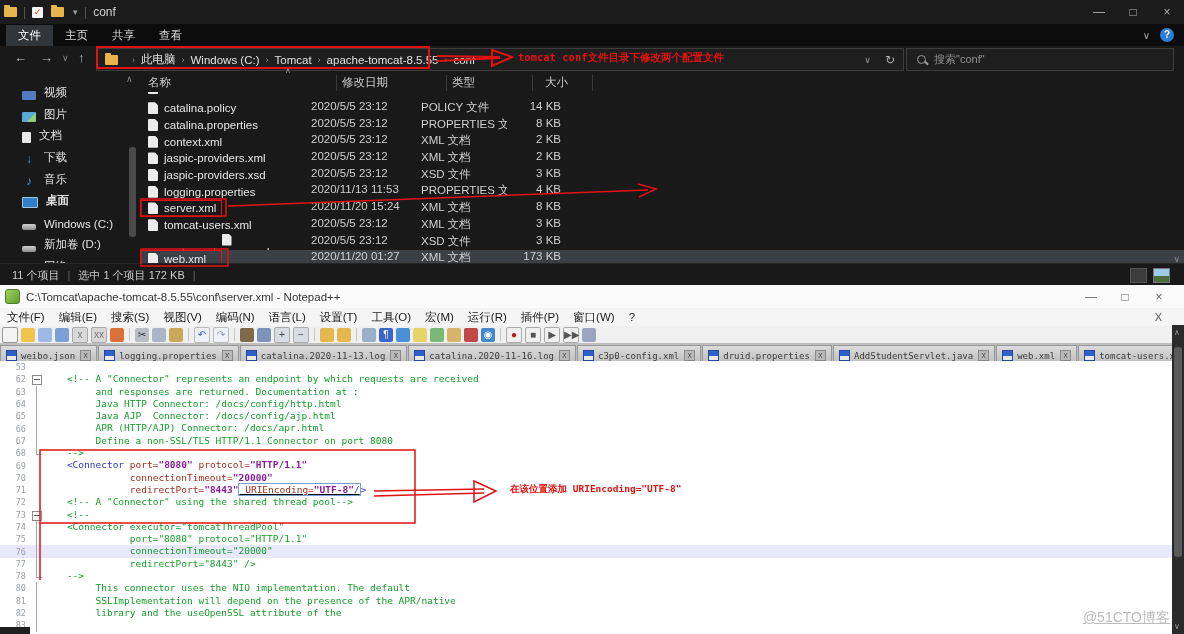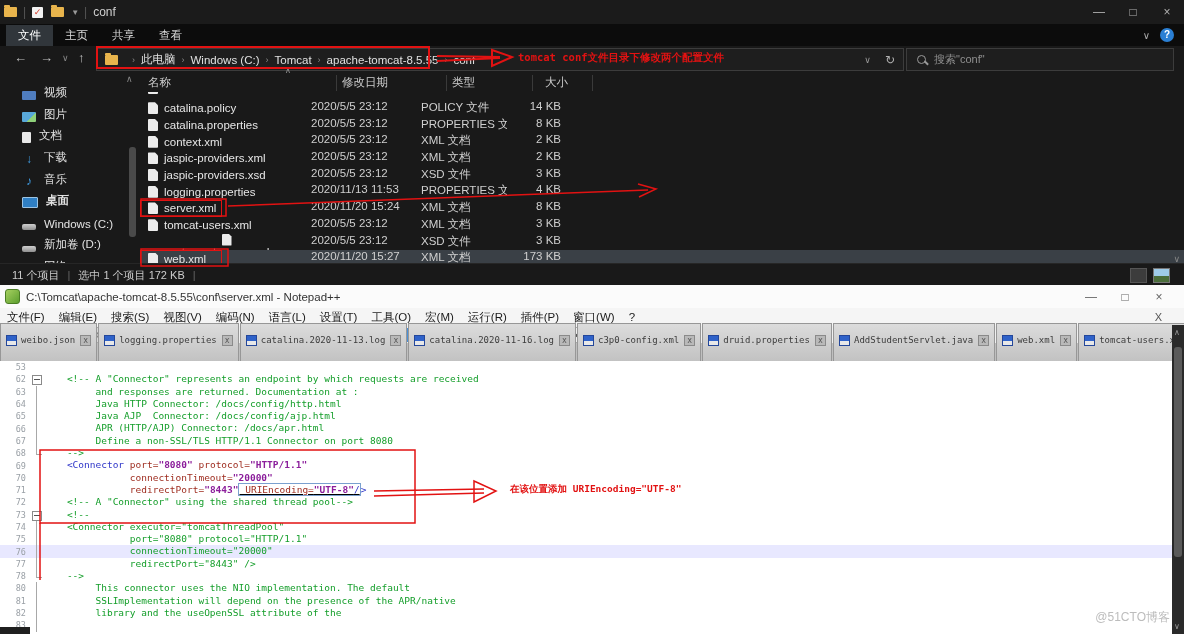--- a/index.html
+++ b/index.html
@@ -68,21 +68,21 @@
   .npp-title{position:absolute;left:0;top:0;width:100%;height:23px;background:#fbfbfb;display:flex;align-items:center;font-size:11.5px;color:#333;}
   .npp-ico{width:13px;height:13px;border-radius:3px;background:linear-gradient(135deg,#a6d060,#5c9e2e);border:1px solid #4a7d24;margin:0 6px 0 5px;}
   .npp-title .winbtn{color:#666;}
   .npp-menu{position:absolute;left:0;top:23px;width:100%;height:18px;background:#f5f5f5;display:flex;align-items:center;font-size:11.5px;color:#1a1a1a;}
   .menu-item{padding:0 7px;}
   .menu-x{margin-left:auto;margin-right:22px;color:#555;font-size:11px;}
   .npp-toolbar{position:absolute;left:2px;top:41px;width:100%;height:17px;display:flex;align-items:center;gap:3px;}
   .tbi{width:14px;height:14px;border-radius:2px;font-size:10px;line-height:14px;text-align:center;color:#fff;flex:none;}
   .tb-sep{width:1px;height:13px;background:#c8c8c8;margin:0 2px;flex:none;}
   .npp-tabs{position:absolute;left:0;top:58px;width:100%;height:18px;background:#bfbfbf;display:flex;align-items:flex-end;}
-  .tab{display:flex;align-items:flex-start;height:15px;padding:11px 5px;margin-right:1px;background:linear-gradient(#dcdcdc,#c2c2c2);border:1px solid #979797;border-bottom:none;font-family:"DejaVu Sans Mono",monospace;font-size:9px;color:#3c3c3c;white-space:nowrap;}
+  .tab{display:flex;align-items:flex-end;height:15px;padding:0 5px;margin-right:1px;background:linear-gradient(#dcdcdc,#c2c2c2);border:1px solid #979797;border-bottom:none;font-family:"DejaVu Sans Mono",monospace;font-size:9px;color:#3c3c3c;white-space:nowrap;}
   .tabsave{width:9px;height:9px;background:linear-gradient(#2f62c9 60%,#e8e8e8 60%);border:1px solid #24479a;margin-right:4px;}
   .tabx{width:9px;height:9px;margin-left:5px;background:#b9b9b9;color:#555;font-size:8px;line-height:9px;text-align:center;border:1px solid #8a8a8a;}
   .npp-editor{position:absolute;left:0;top:76px;width:1184px;height:273px;background:#ffffff;overflow:hidden;}
   .cline{position:relative;height:12.3px;display:flex;align-items:center;}
   .cline.hl{background:#e8e8ff;}
   .ln{width:26px;flex:none;text-align:right;color:#9aa0a6;font-family:"DejaVu Sans Mono",monospace;font-size:8.5px;padding-right:4px;}
   .fold{width:14px;flex:none;height:12.3px;position:relative;}
   .foldbox{position:absolute;left:2px;top:2px;width:8px;height:8px;border:1px solid #8a8a8a;background:#fff;}
   .foldbox::after{content:'';position:absolute;left:1px;top:3px;width:6px;height:1px;background:#555;}
   .foldline{position:absolute;left:6px;top:0;width:1px;height:100%;background:#a8a8a8;}
@@ -91,21 +91,21 @@
   .tk-c{color:#149e2a;}
   .tk-g{color:#2f36c9;}
   .tk-a{color:#9e2c1f;}
   .tk-v{color:#8b1d9b;font-weight:bold;}
   .tk-p{color:#333;}
   .selbox{border:1px solid #7aa0cf;text-decoration:underline;}
   .ed-scroll{position:absolute;right:0;top:40px;width:12px;height:309px;background:#2a2a2a;}
   .ed-thumb{position:absolute;left:2px;top:22px;width:8px;height:210px;background:#5a5a5a;border-radius:3px;}
   .ed-up{position:absolute;left:2px;top:3px;color:#999;font-size:8px;}
   .ed-down{position:absolute;left:2px;bottom:3px;color:#999;font-size:8px;}
-  .watermark{position:absolute;right:14px;top:324px;color:#bcbcbc;font-size:12px;}
+  .watermark{position:absolute;right:14px;top:324px;color:#bcbcbc;font-size:14px;text-decoration:underline;}
   .corner-dark{position:absolute;left:0;top:342px;width:30px;height:7px;background:#1f1f1f;}
   
   .anno-svg{position:absolute;left:0;top:0;pointer-events:none;}
   .red-note{position:absolute;color:#e21212;font-weight:bold;font-size:10.5px;font-family:"DejaVu Sans Mono",monospace;white-space:nowrap;}
 </style>
 </head>
 <body>
 
 <div id="explorer">
   <div class="ex-titlebar">
@@ -328,21 +328,21 @@
               <span class="c-size">3 KB</span>
             </div>
           </div>
           <div class="frow selected">
             <div class="cells">
               <span class="c-name" style="display: flex; align-items: center; outline: rgb(226, 18, 18) solid 1.5px; outline-offset: -1px; width: 82px;">
                 <span class="fic"></span>
                 <span>web.xml</span>
               </span>
               <span style="width: 89px;"></span>
-              <span class="c-date">2020/11/20 15:27</span>
+              <span class="c-date">2020/11/20 01:27</span>
               <span class="c-type">XML 文档</span>
               <span class="c-size">173 KB</span>
             </div>
           </div>
         </div>
       <span style="position:absolute;right:4px;top:182px;color:#888;font-size:9px;">∨</span>
     </div>
   </div>
   <div class="ex-status">
     <span style="margin-left:12px;">11 个项目</span>

